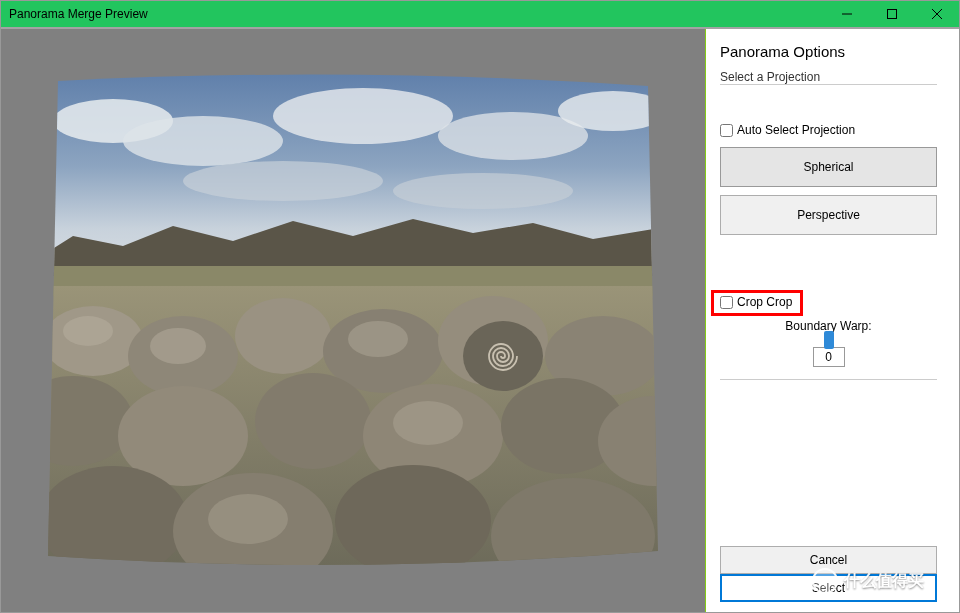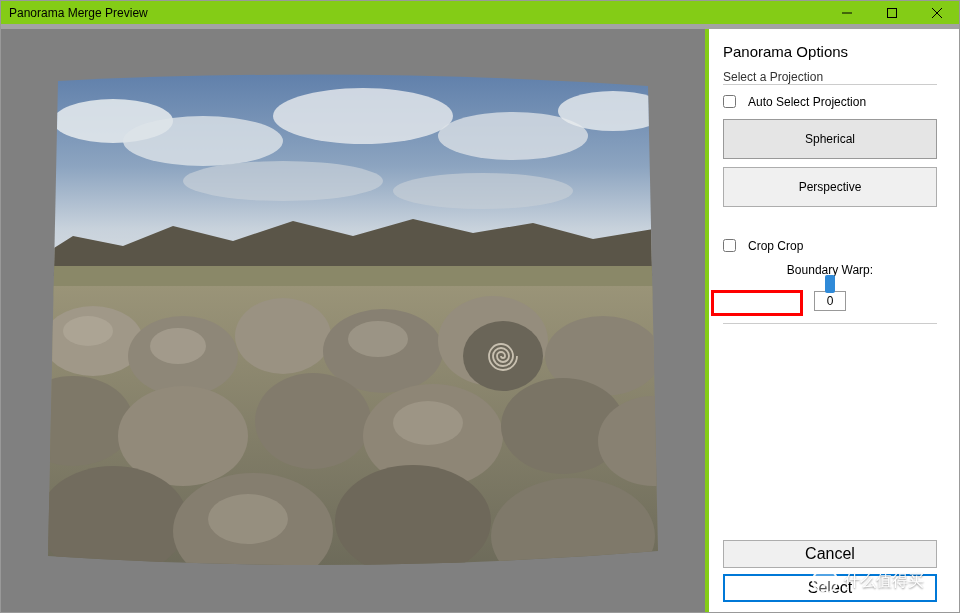--- a/index.html
+++ b/index.html
@@ -1,56 +1,56 @@
 <!DOCTYPE html>
 <html><head>
   <meta charset="utf-8">
   <style>
     * { margin: 0; padding: 0; box-sizing: border-box; font-family: "Segoe UI", Tahoma, sans-serif; }
     body { width: 960px; height: 613px; background: #fff; border: 1px solid #999; overflow: hidden; position: relative; }
     
-    .titlebar { height: 28px; display: flex; align-items: center; padding-left: 8px; background: #84cc16; border-bottom: 5px solid #a3a3a3; }
+    .titlebar { height: 28px; display: flex; align-items: center; padding-left: 8px; background: #22c55e; border-bottom: 2px solid #a3a3a3; }
     .titlebar-title { font-size: 12px; color: #000; flex: 1; }
     .win-controls { display: flex; height: 100%; }
     .win-btn { width: 45px; display: flex; align-items: center; justify-content: center; cursor: default; }
     .win-btn svg { width: 10px; height: 10px; }
     
     .main-area { display: flex; height: calc(100% - 28px); }
     
     .preview-panel { flex: 1; background: #808080; display: flex; align-items: center; justify-content: center; position: relative; overflow: hidden; }
     .preview-image { width: 640px; height: 520px; position: relative; }
     
-    .side-panel { width: 254px; background: #fff; padding: 14px 22px 10px 14px; display: flex; flex-direction: column; border-left: 4px solid #84cc16; }
+    .side-panel { width: 254px; background: #fff; padding: 14px 22px 10px 14px; display: flex; flex-direction: column; border-left: 1px solid #84cc16; }
     .panel-heading { font-size: 15px; color: #000; margin-bottom: 10px; font-weight: 400; }
     .panel-sub { font-size: 12px; color: #333; }
     .hr { border: none; border-top: 1px solid #ccc; margin-bottom: 10px; }
     
-    .checkbox-row { display: flex; align-items: flex-start; margin-bottom: 10px; font-size: 12px; gap: 12px; }
+    .checkbox-row { display: flex; align-items: flex-end; margin-bottom: 10px; font-size: 12px; gap: 4px; margin-top: 28px; }
     .checkbox-row input { width: 13px; height: 13px; }
     
     .proj-btn { width: 100%; height: 40px; margin-bottom: 8px; background: #f0f0f0; border: 1px solid #adadad; font-size: 12px; cursor: default; }
     .proj-btn.selected { background: #e5e5e5; border: 1px solid #999; }
     
     .section-gap { height: 24px; }
     
     .slider-row { display: flex; align-items: center; gap: 6px; margin-bottom: 12px; position: relative; }
     .slider-label { font-size: 12px; }
     .slider-track { flex: 1; height: 20px; position: relative; display: flex; align-items: center; }
     .slider-line { width: 100%; height: 2px; background: #d0d0d0; position: relative; }
     .slider-thumb { position: absolute; left: 0; top: 50%; transform: translate(-50%, -50%); width: 10px; height: 18px; background: #2f8ad8; border-radius: 2px; }
     .slider-value { width: 32px; height: 20px; border: 1px solid #999; font-size: 12px; text-align: center; }
     
     .highlight-box { position: absolute; border: 3px solid #ff0000; pointer-events: none; }
     
     .spacer { flex: 1; }
     
-    .action-btn { width: 100%; height: 28px; margin-top: 6px; background: #f0f0f0; border: 1px solid #adadad; font-size: 16px; cursor: default; }
+    .action-btn { width: 100%; height: 28px; background: #f0f0f0; border: 1px solid #adadad; font-size: 12px; cursor: default; }
     .action-btn.primary { background: #fff; border: 2px solid #0078d7; }
     
-    .watermark { position: absolute; right: 35px; bottom: 18px; display: flex; align-items: center; gap: 6px; color: #fff; font-size: 16px; font-weight: 400; opacity: 0.92; text-shadow: 0 1px 2px rgba(0,0,0,0.5); z-index: 50; }
+    .watermark { position: absolute; right: 35px; bottom: 18px; display: flex; align-items: center; gap: 6px; color: #fff; font-size: 16px; font-weight: 700; opacity: 0.92; text-shadow: 0 1px 2px rgba(0,0,0,0.5); z-index: 50; }
     .watermark-icon { width: 26px; height: 26px; border-radius: 50%; background: rgba(255,255,255,0.35); display: flex; align-items: center; justify-content: center; border: 2px solid #fff; }
   </style>
 </head>
 <body>
 
 <div class="titlebar">
   <span class="titlebar-title">Panorama Merge Preview</span>
   <div class="win-controls">
     <div class="win-btn">
       <svg viewBox="0 0 10 10">

